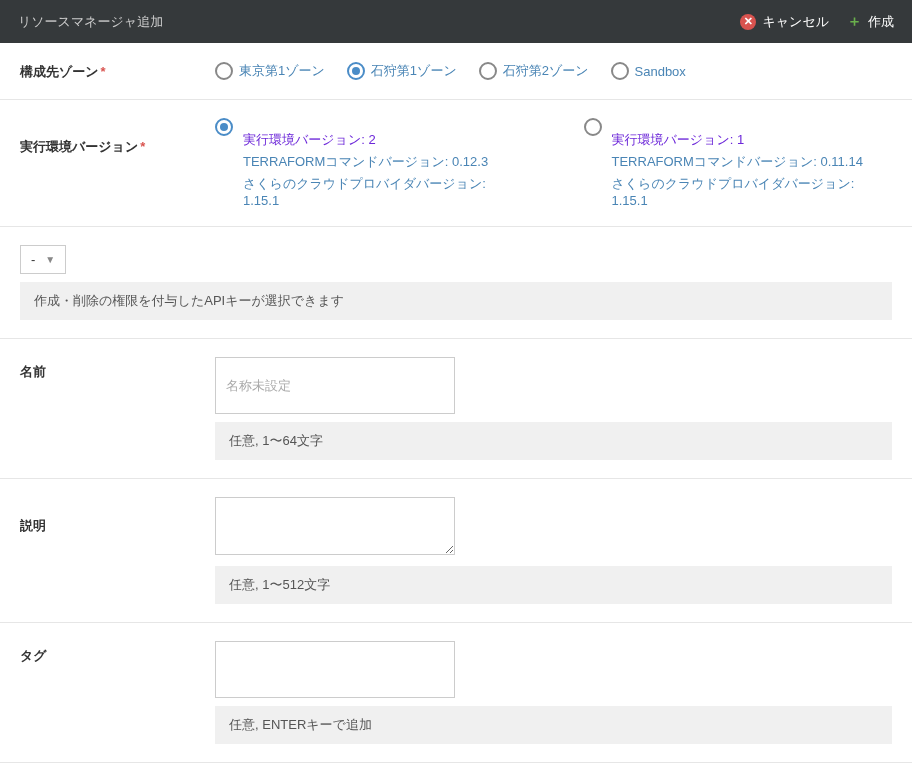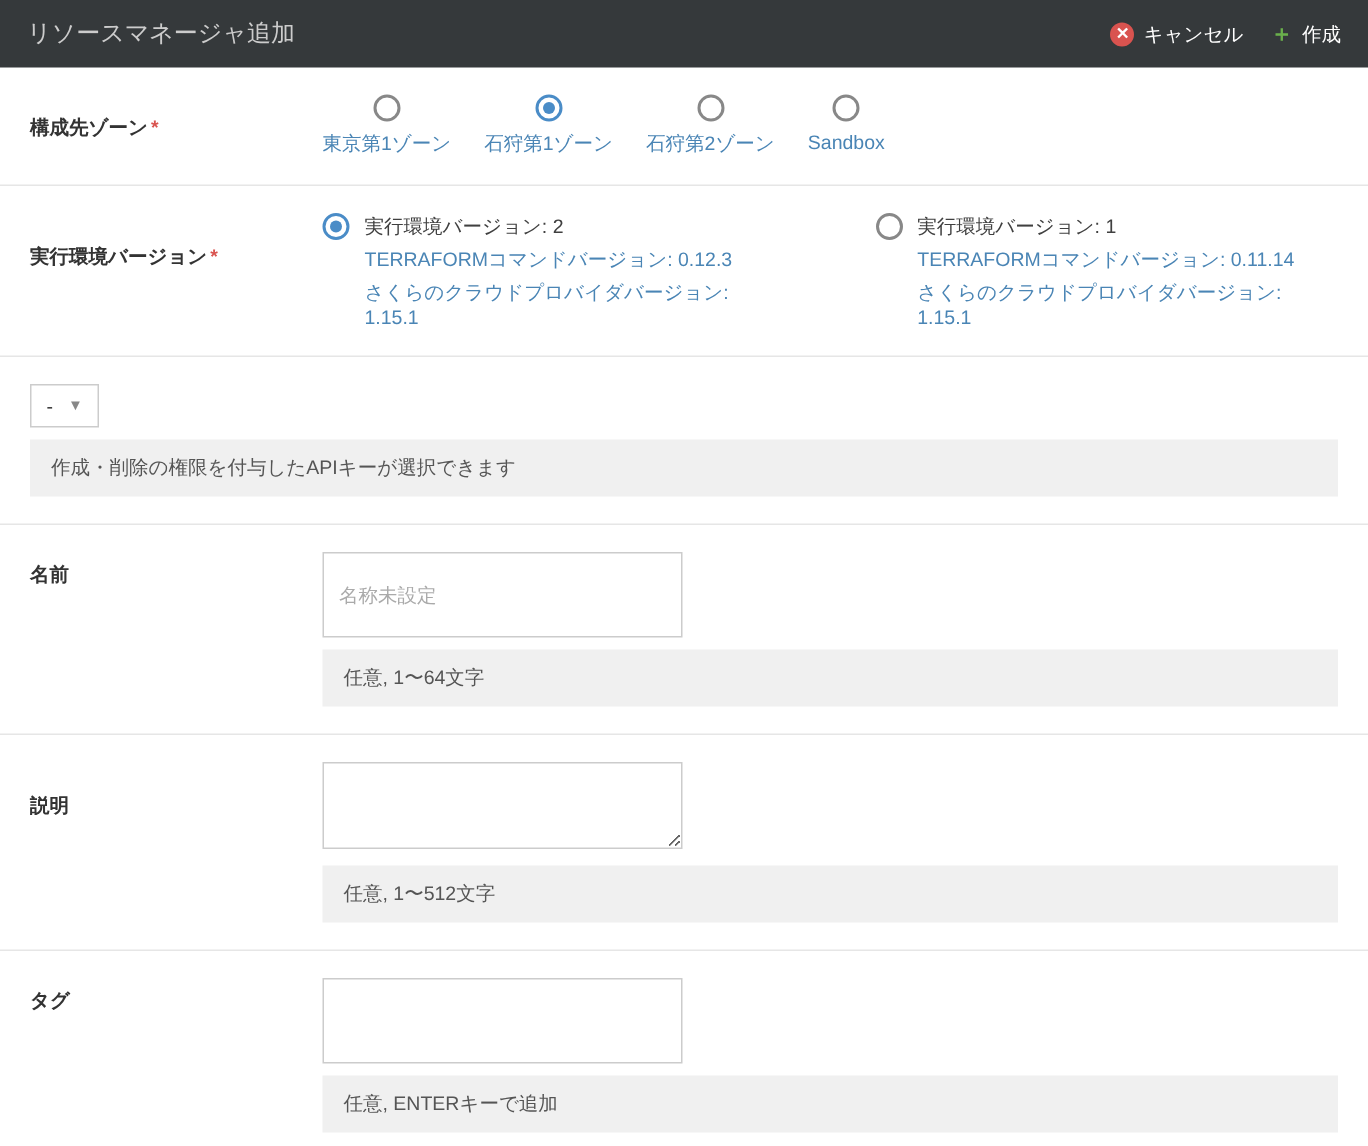--- a/index.html
+++ b/index.html
@@ -16,21 +16,21 @@
     }
     .header {
       background: #35393b;
       color: #ccc;
       padding: 12px 18px;
       display: flex;
       justify-content: space-between;
       align-items: center;
     }
     .header-title {
-      font-size: 16px;
+      font-size: 13px;
     }
     .header-actions {
       display: flex;
       gap: 18px;
       align-items: center;
     }
     .header-btn {
       display: flex;
       align-items: center;
       gap: 6px;
@@ -85,21 +85,20 @@
     .radio-group {
       display: flex;
       gap: 22px;
       flex-wrap: wrap;
     }
     .radio-item {
       display: flex;
       align-items: center;
       gap: 6px;
       cursor: pointer;
-      flex-direction: column;
     }
     .radio-outer {
       width: 18px;
       height: 18px;
       border: 2px solid #888;
       border-radius: 50%;
       display: flex;
       align-items: center;
       justify-content: center;
       flex-shrink: 0;
@@ -131,21 +130,22 @@
     }
     .version-details {
       display: flex;
       flex-direction: column;
       gap: 4px;
     }
     .version-line {
       font-size: 13px;
     }
     .version-line.first {
-      color: #404040;
+      color: #6d28d9;
+      margin-top: 13px;
     }
     .version-line.sub {
       color: #4a85b5;
     }
     .select-box {
       border: 1px solid #ccc;
       padding: 6px 10px;
       background: #fff;
       display: inline-flex;
       align-items: center;

